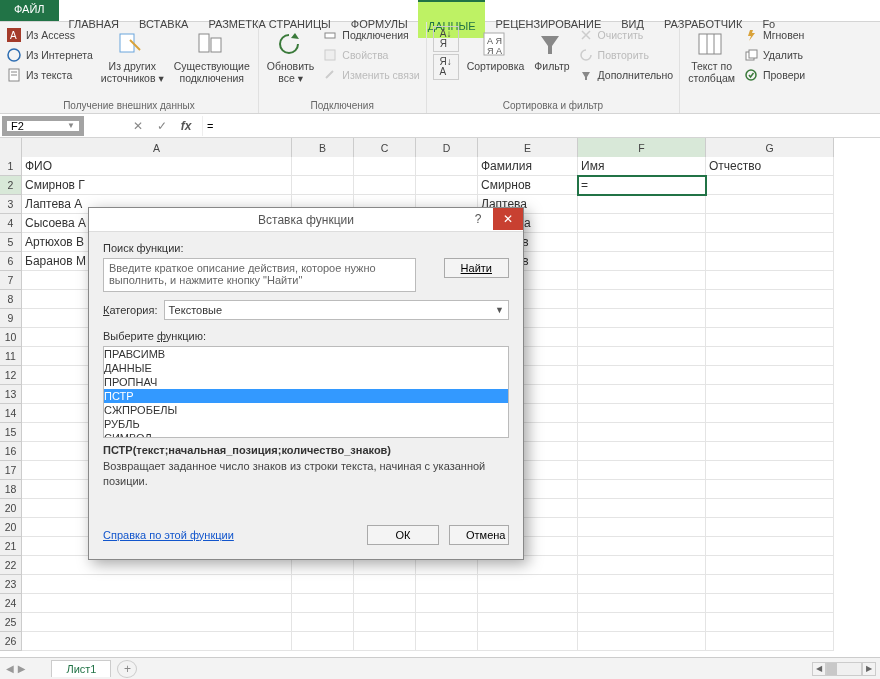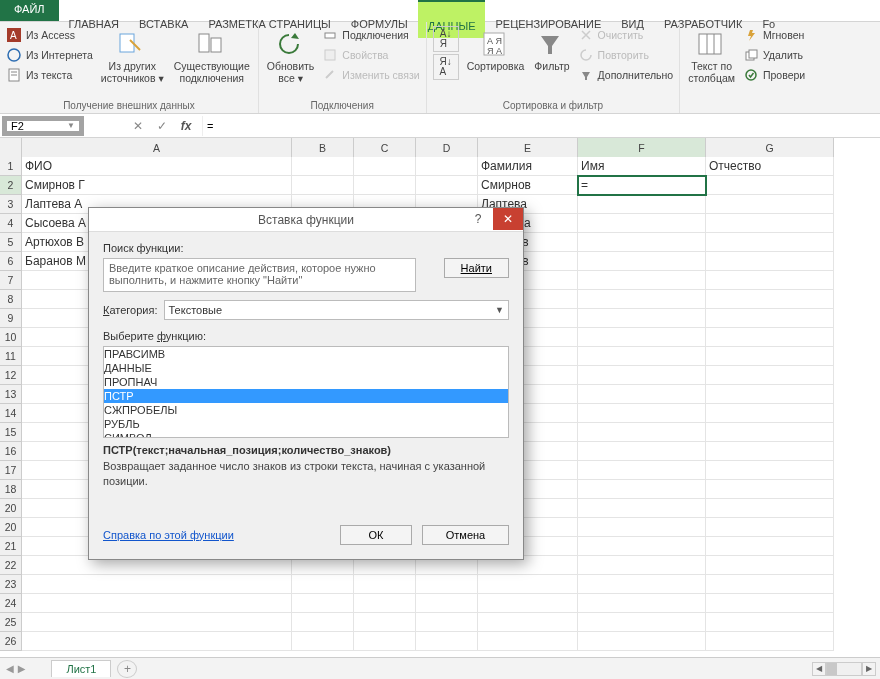--- a/index.html
+++ b/index.html
@@ -586,17 +586,17 @@
         <div class="dlg-list-item">СЖПРОБЕЛЫ</div>
         <div class="dlg-list-item">РУБЛЬ</div>
         <div class="dlg-list-item">СИМВОЛ</div>
       </div>
     <div class="dlg-desc"><strong>ПСТР(текст;начальная_позиция;количество_знаков)</strong></div>
     <div class="dlg-desc-text">Возвращает заданное число знаков из строки текста, начиная с указанной позиции.</div>
     <div class="dlg-footer">
       <a class="dlg-link">Справка по этой функции</a>
       <div class="dlg-footer-btns">
         <button class="dlg-btn" style="width:72px">ОК</button>
-        <button class="dlg-btn" style="width:87px">Отмена</button>
+        <button class="dlg-btn" style="width:60px">Отмена</button>
       </div>
     </div>
   </div>
 </div>
 
 </body></html>

